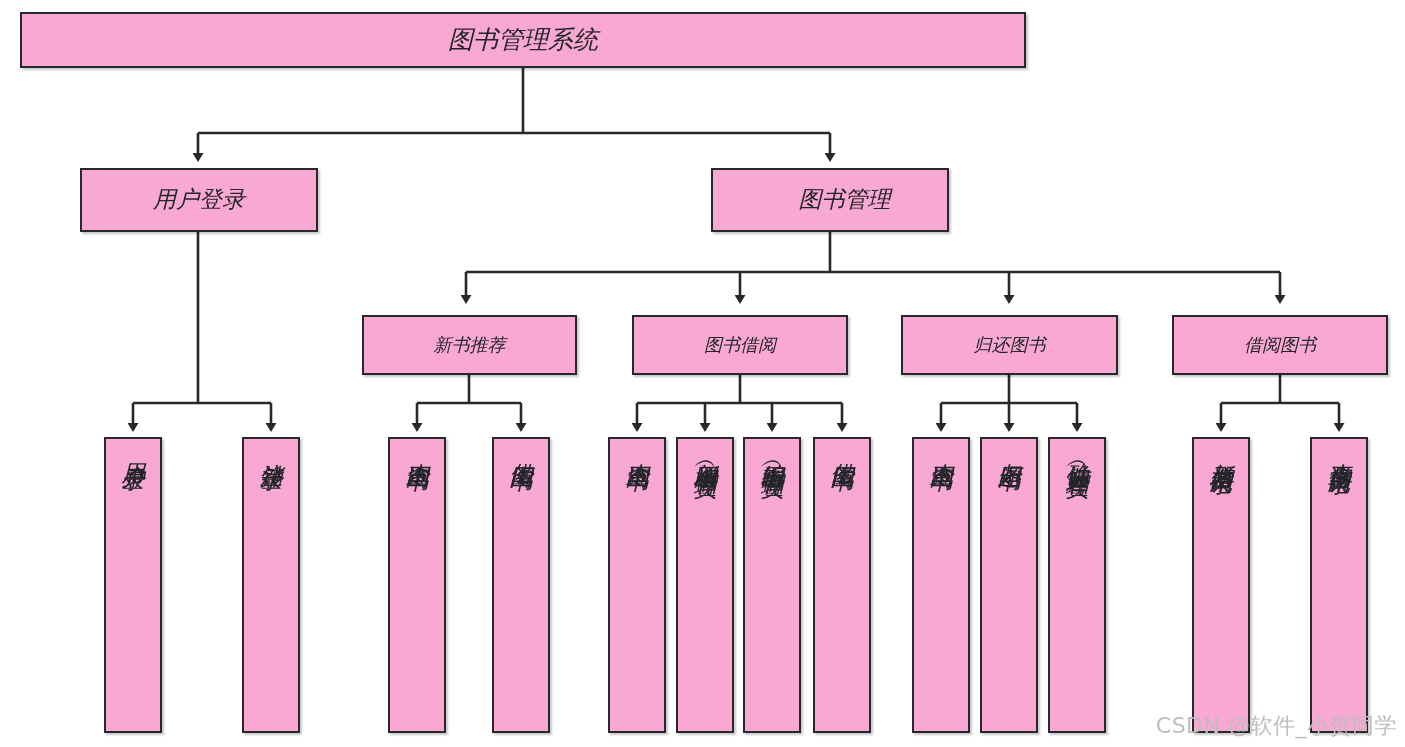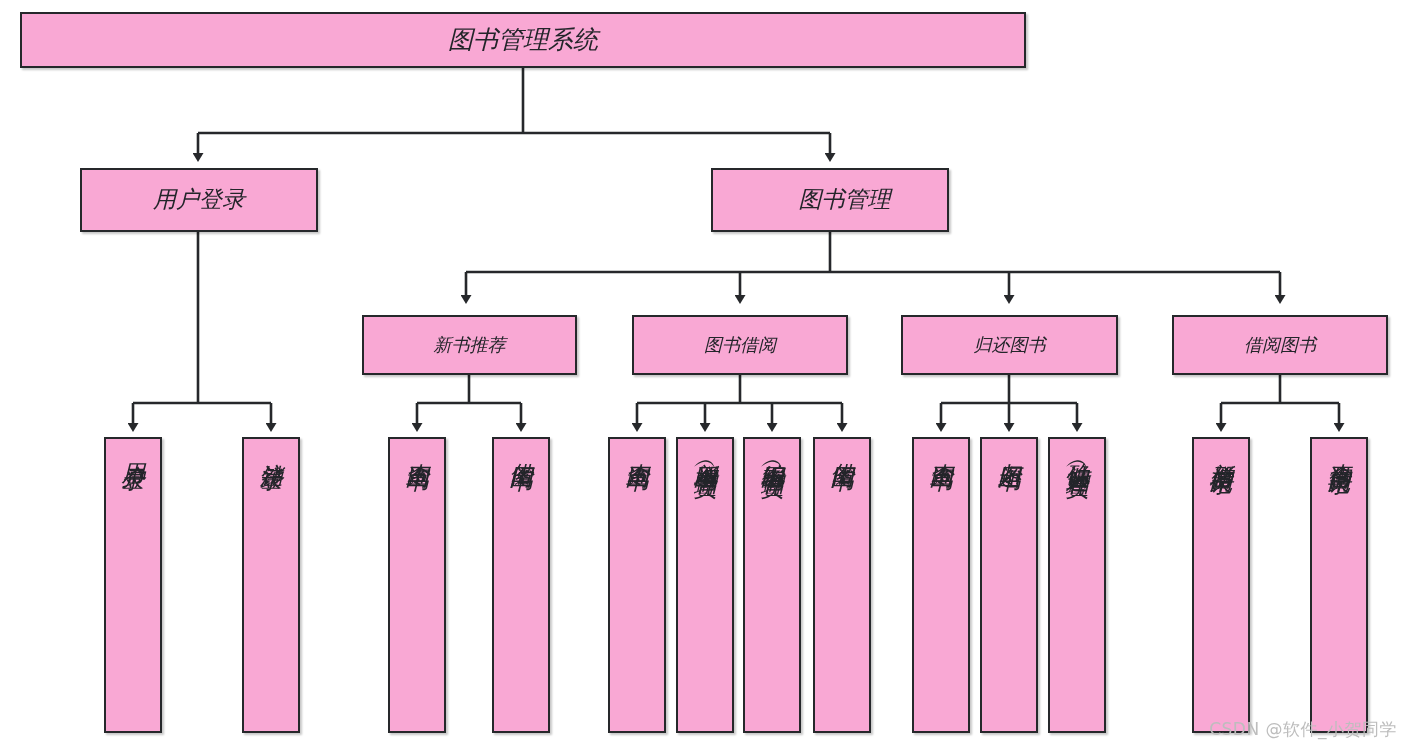--- a/index.html
+++ b/index.html
@@ -57,21 +57,21 @@
     writing-mode: vertical-rl;
     text-orientation: upright;
     font-size: 23px;
     letter-spacing: 2px;
     line-height: 1;
   }
   .watermark {
     position: absolute;
     right: 8px;
     bottom: 6px;
-    font-size: 17px;
+    font-size: 22px;
     color: #bdbdbd;
     letter-spacing: 0.5px;
     z-index: 3;
     white-space: nowrap;
   }
 </style>
 </head>
 <body>
 
 <div id="diagram-root">

